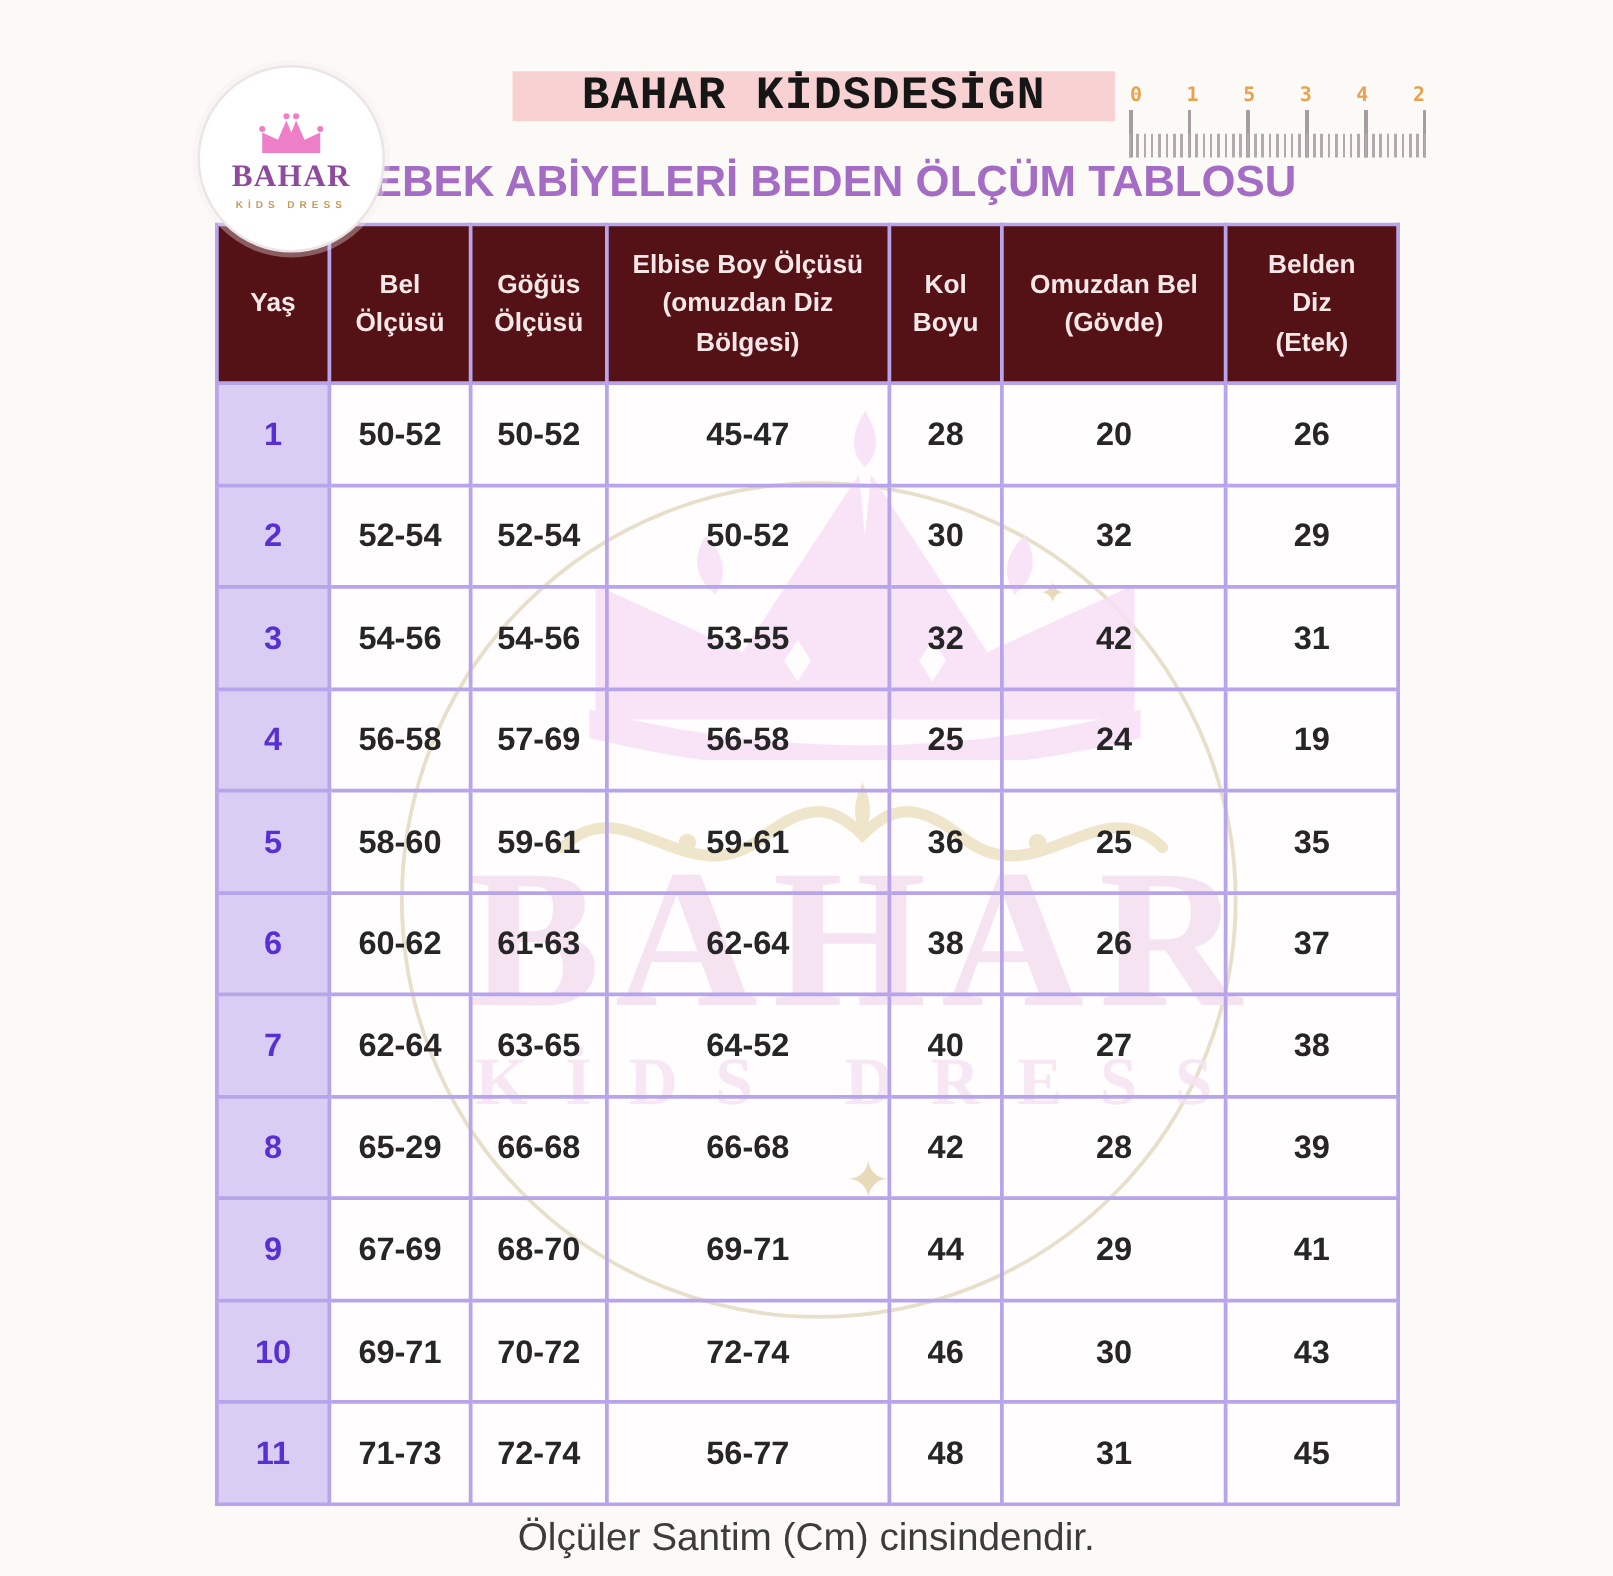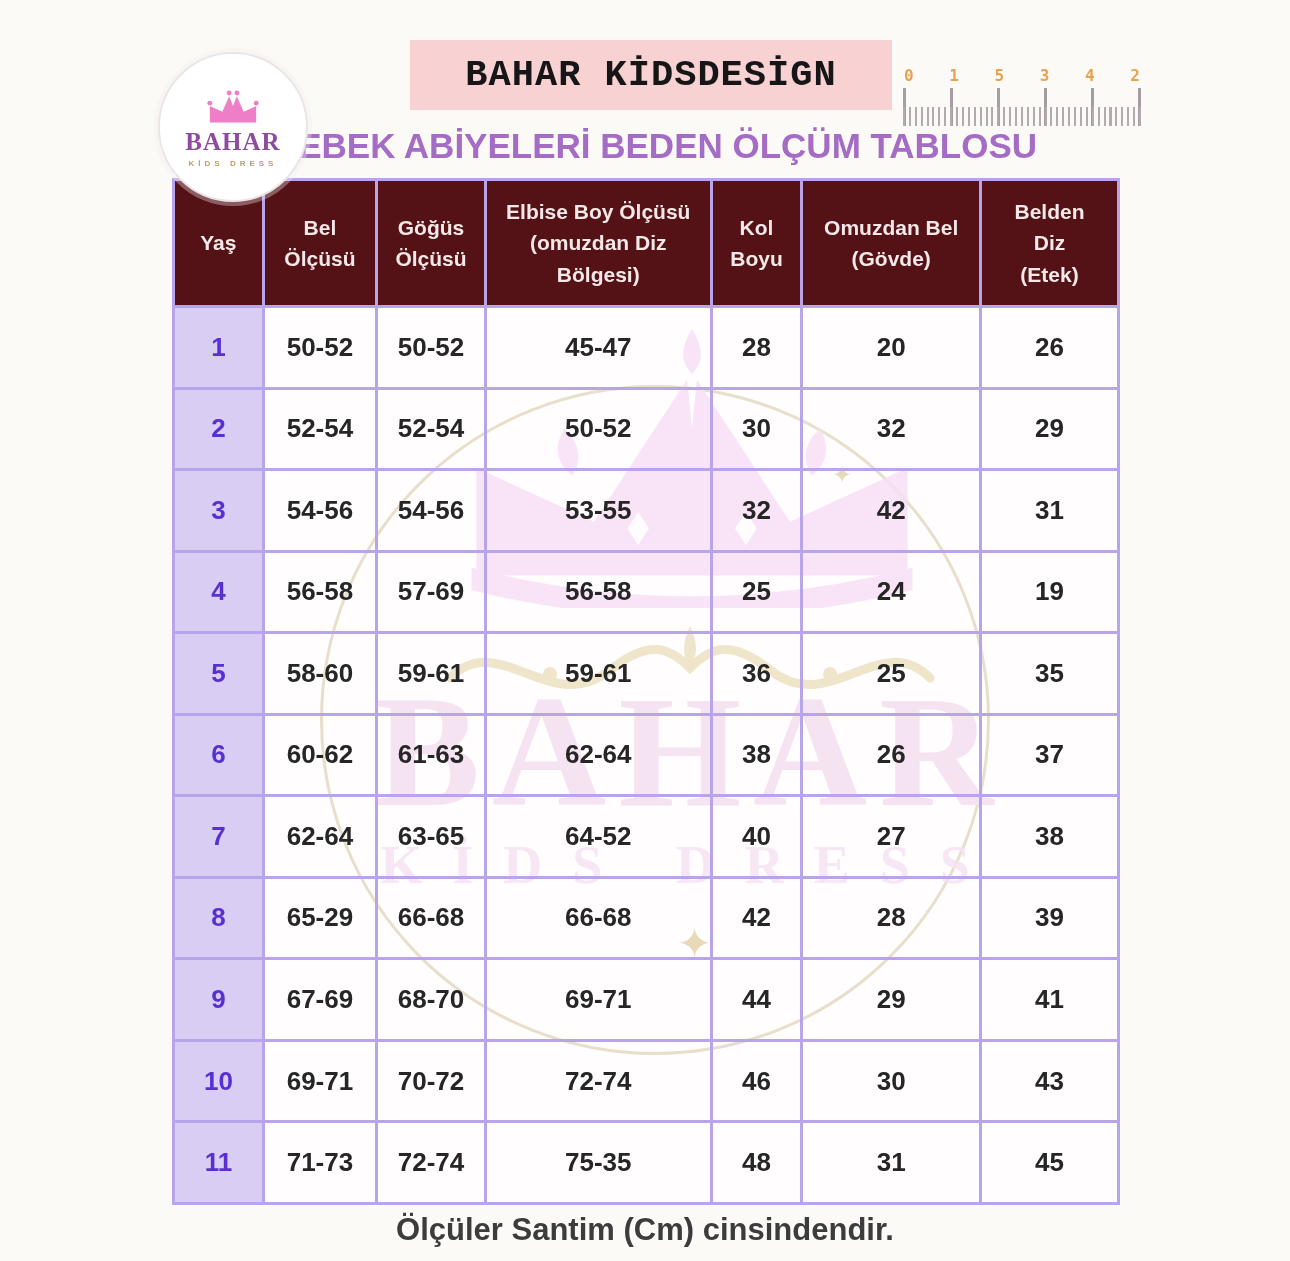--- a/index.html
+++ b/index.html
@@ -30,21 +30,21 @@
   .logo-title{
     font-family:"Liberation Serif", serif; font-weight:700; font-size:25px;
     color:var(--logo_text); letter-spacing:1px; line-height:1;
   }
   .logo-sub{
     font-size:8px; font-weight:700; letter-spacing:4px;
     color:var(--logo_sub_text); margin-top:5px;
   }
   
   .banner{
-    position:absolute; left:410px; top:40px; width:482px; height:70px;
+    position:absolute; left:410px; top:57px; width:482px; height:40px;
     background:var(--banner_bg);
     display:flex; align-items:center; justify-content:center;
     font-family:"Liberation Mono", monospace; font-weight:700;
     font-size:37px; letter-spacing:1px; color:var(--banner_text);
     white-space:nowrap; z-index:2;
   }
   
   .ruler{position:absolute; left:903px; top:68px; width:238px; z-index:2;}
   .ruler-numbers{
     display:flex; justify-content:space-between; padding:0 1px;
@@ -103,21 +103,21 @@
     opacity:.85;
   }
   .wm-sparkle{
     position:absolute; color:rgba(228,211,172,.85); font-size:42px; line-height:1;
   }
   .wm-sparkle.s1{left:505px; top:745px;}
   .wm-sparkle.s2{left:660px; top:285px; font-size:24px;}
   
   .footer-note{
     position:absolute; left:0; top:1212px; width:100%; text-align:center;
-    font-size:31px; font-weight:700; color:var(--footer_text); z-index:2;
+    font-size:31px; font-weight:400; color:var(--footer_text); z-index:2;
   }
 </style>
 </head>
 <body>
 
 <div class="logo">
   <svg class="logo-crown-svg" viewBox="0 0 120 80">
     <polygon points="12,72 12,38 38,50 52,18 60,38 68,18 82,50 108,38 108,72" fill="var(--logo_crown)"></polygon>
     <circle cx="12" cy="32" r="5" fill="var(--logo_crown)"></circle>
     <circle cx="52" cy="11" r="5" fill="var(--logo_crown)"></circle>
@@ -286,21 +286,21 @@
           <td>70-72</td>
           <td>72-74</td>
           <td>46</td>
           <td>30</td>
           <td>43</td>
         </tr>
         <tr>
           <td class="age">11</td>
           <td>71-73</td>
           <td>72-74</td>
-          <td>75-35</td>
+          <td>56-77</td>
           <td>48</td>
           <td>31</td>
           <td>45</td>
         </tr>
       </tbody>
   </table>
 </div>
 
 <div class="footer-note">Ölçüler Santim (Cm) cinsindendir.</div>
 

